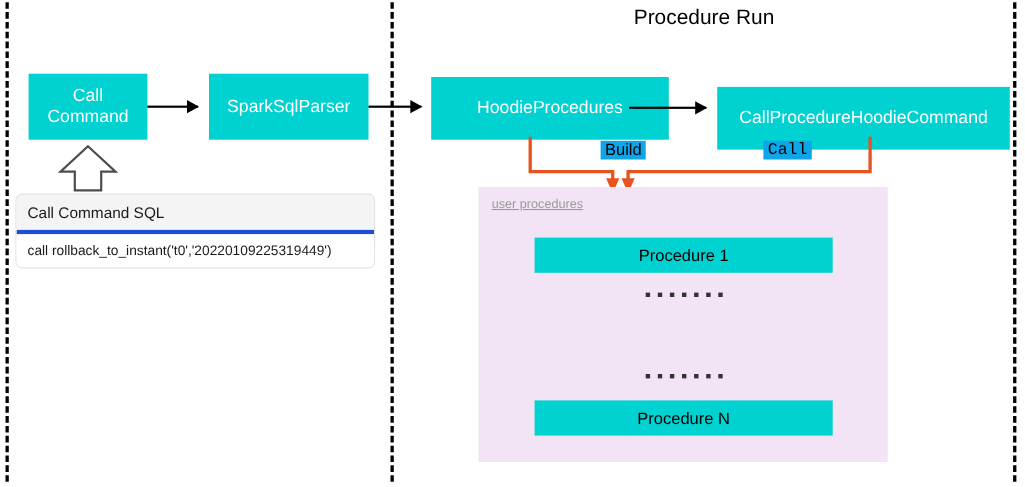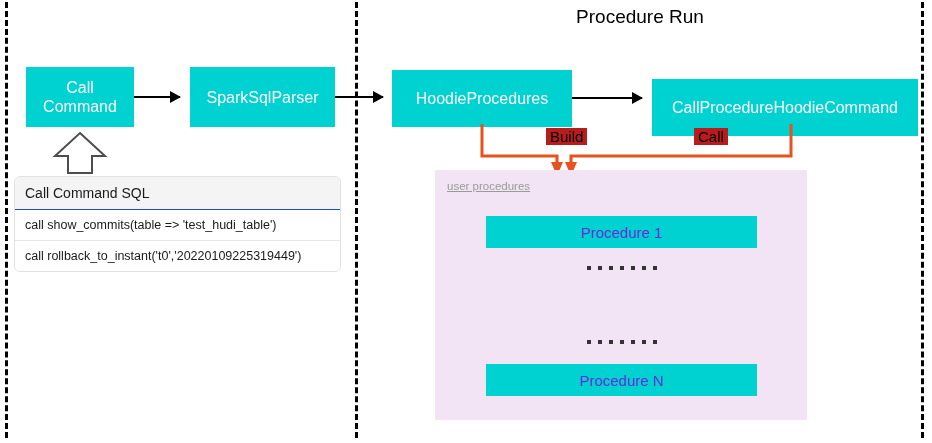--- a/index.html
+++ b/index.html
@@ -46,21 +46,21 @@
     align-items: center;
     justify-content: center;
     text-align: center;
     font-size: 16px;
     line-height: 19px;
     box-sizing: border-box;
     padding: 2px 4px;
   }
   #box-call-command   { left: 26px;  top: 67px; width: 108px; height: 60px; }
   #box-sparksqlparser { left: 190px; top: 67px; width: 145px; height: 60px; text-align: center; }
-  #box-hoodieprocedures { left: 392px; top: 70px; width: 180px; height: 57px; }
+  #box-hoodieprocedures { left: 392px; top: 70px; width: 216px; height: 57px; }
   #box-callprocedurehoodiecommand { left: 652px; top: 79px; width: 266px; height: 57px; }
 
   
   .black-arrow {
     position: absolute;
     height: 2px;
     background: #000000;
   }
   .black-arrow::after {
     content: "";
@@ -95,21 +95,21 @@
     border-radius: 6px;
     box-sizing: border-box;
     background: #ffffff;
     overflow: hidden;
   }
   .sql-header {
     background: #F4F4F4;
     font-size: 14px;
     color: #1a1a1a;
     padding: 8px 10px;
-    border-bottom: 1px solid #1d4ed8;
+    border-bottom: 4px solid #1d4ed8;
   }
   .sql-row {
     background: #ffffff;
     font-size: 12.5px;
     color: #1a1a1a;
     padding: 8px 10px;
     border-bottom: 1px solid #E8E8E8;
     white-space: nowrap;
   }
   .sql-row:last-child { border-bottom: none; }
@@ -119,26 +119,26 @@
     position: absolute;
     left: 460px;
     top: 124px;
     width: 380px;
     height: 56px;
   }
   .edge-label {
     position: absolute;
     font-size: 15px;
     color: #000000;
-    background: #b91c1c;
+    background: #0ea5e9;
     padding: 0 4px;
     white-space: nowrap;
   }
   #label-build { left: 546px; top: 128px; }
-  #label-call  { left: 694px; top: 128px; }
+  #label-call  { left: 694px; top: 128px; font-family: Liberation Mono, monospace; }
 
   
   #user-procedures-panel {
     position: absolute;
     left: 435px;
     top: 170px;
     width: 372px;
     height: 250px;
     background: #F2E4F5;
   }
@@ -149,21 +149,21 @@
     font-size: 11.5px;
     color: #9A9A9A;
     text-decoration: underline;
   }
   .procedure-box {
     position: absolute;
     left: 51px;
     width: 271px;
     height: 32px;
     background: #00D1D1;
-    color: #6d28d9;
+    color: #000000;
     font-size: 15px;
     display: flex;
     align-items: center;
     justify-content: center;
   }
   #procedure-1 { top: 46px; }
   #procedure-2 { top: 120px; }
   #procedure-3 { top: 194px; }
 
   .dots-row {
@@ -204,21 +204,20 @@
   <div class="black-arrow" id="arrow-cc-to-parser"></div>
   <div class="black-arrow" id="arrow-parser-to-hoodie"></div>
   <div class="black-arrow" id="arrow-hoodie-to-callproc"></div>
 
   <svg id="hollow-up-arrow" viewBox="0 0 56 46">
     <polygon points="28,3 53,26 40,26 40,43 16,43 16,26 3,26" fill="#ffffff" stroke="#4D4D4D" stroke-width="2" stroke-linejoin="miter"></polygon>
   </svg>
 
   <div id="sql-table">
     <div class="sql-header">Call Command SQL</div>
-    <div class="sql-row">call show_commits(table =&gt; 'test_hudi_table')</div>
     <div class="sql-row">call rollback_to_instant('t0','20220109225319449')</div>
   </div>
 
   <svg id="orange-connectors" viewBox="0 0 380 56">
 
     <path d="M 22 0 L 22 32 L 97 32 L 97 40" fill="none" stroke="#E8521E" stroke-width="3"></path>
     <polygon points="97,52 91,38 103,38" fill="#E8521E"></polygon>
 
     <path d="M 331 0 L 331 32 L 111 32 L 111 40" fill="none" stroke="#E8521E" stroke-width="3"></path>
     <polygon points="111,52 105,38 117,38" fill="#E8521E"></polygon>

